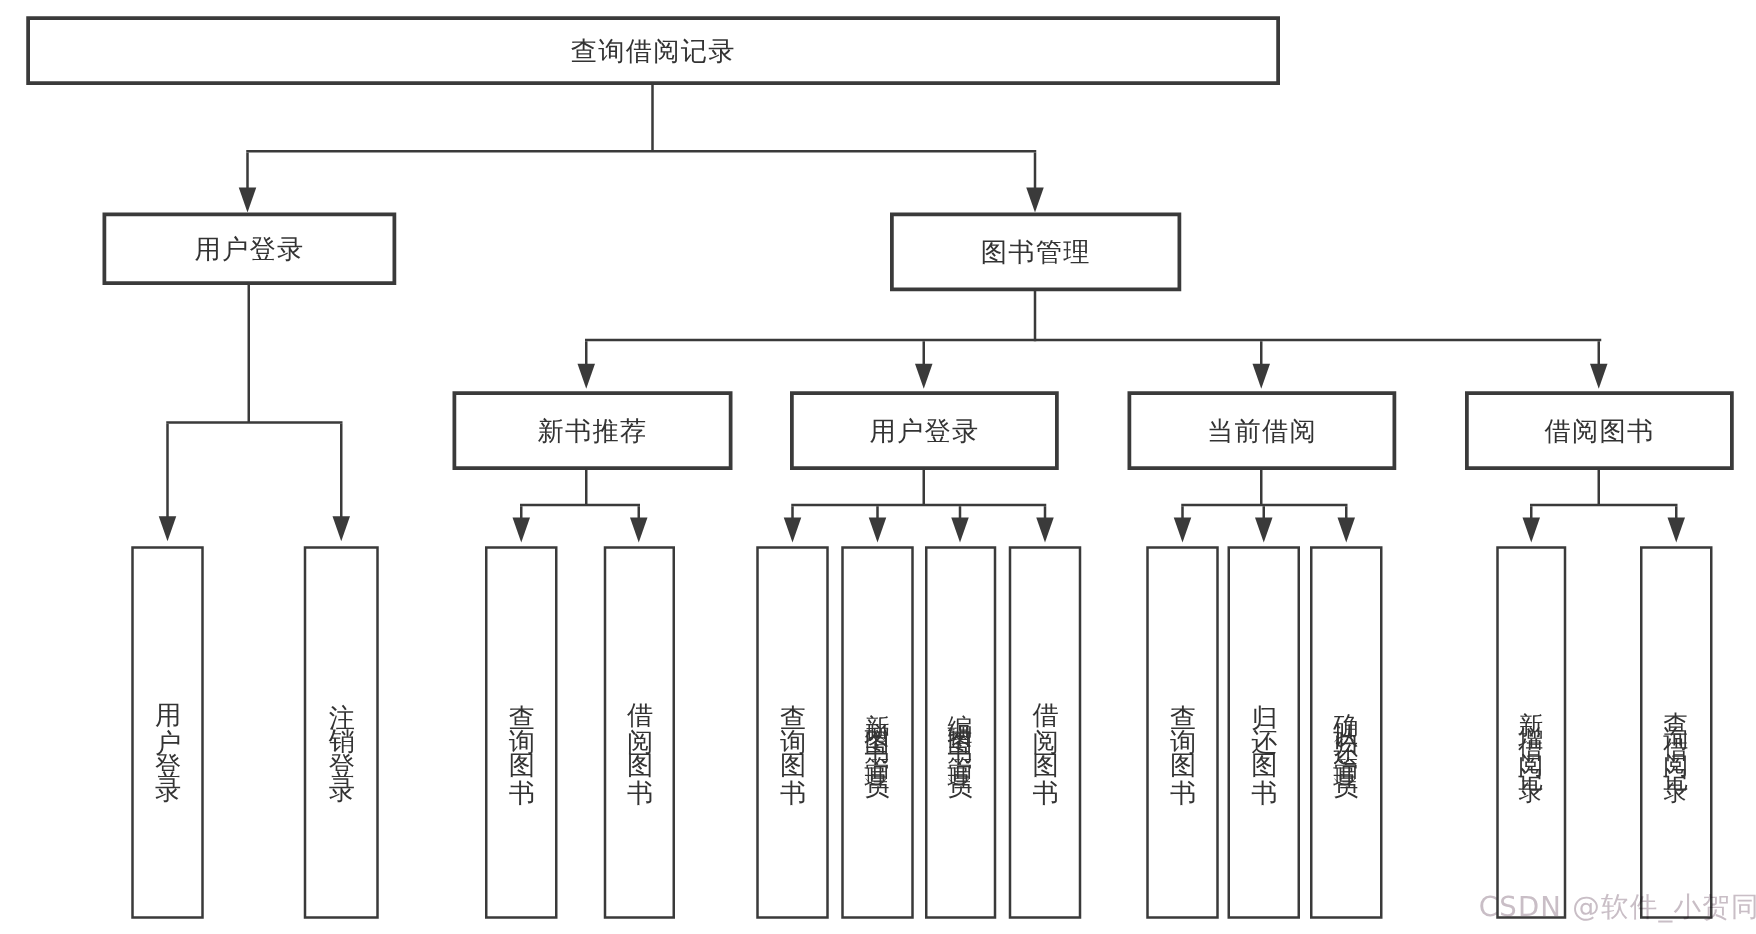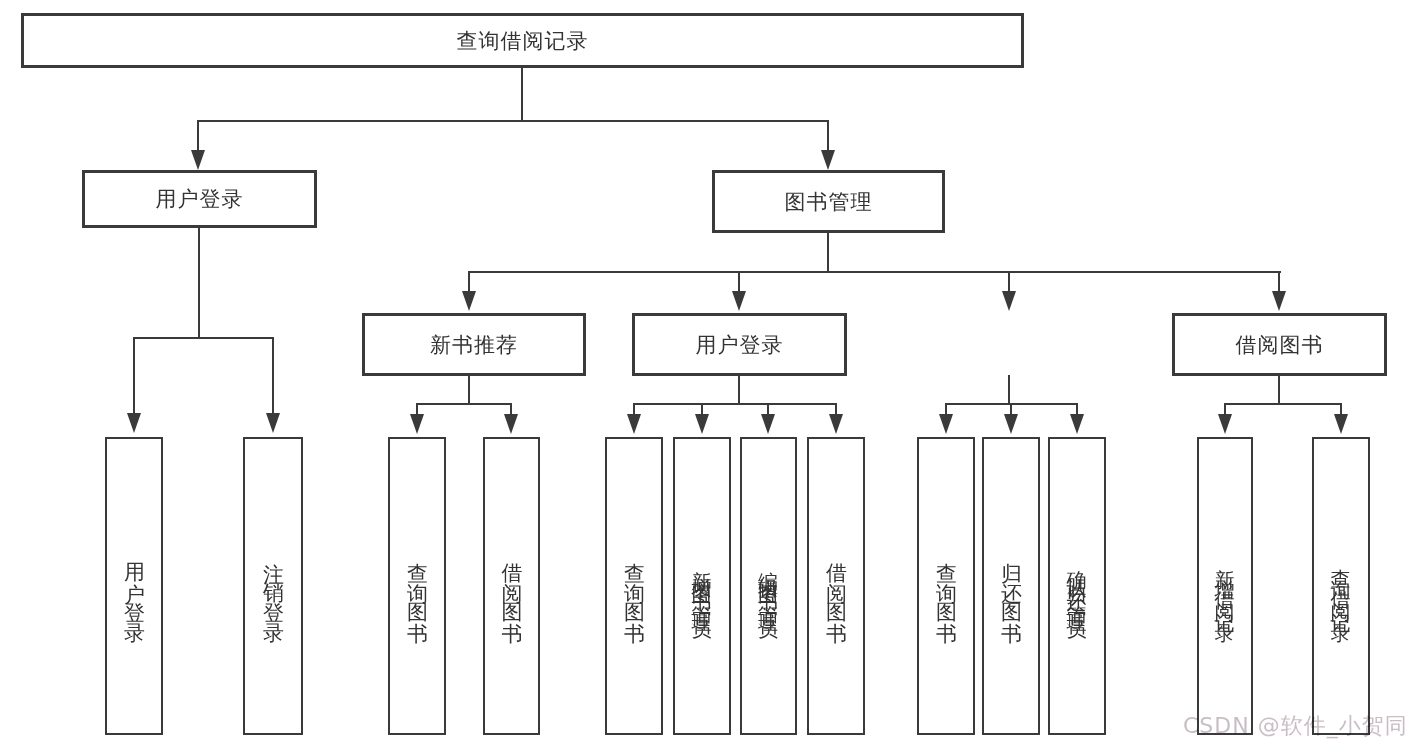--- a/index.html
+++ b/index.html
@@ -73,20 +73,23 @@
   <div class="vline" style="left:1008px;top:273px;height:19px;"></div>
   <div class="arrow" style="left:1002px;top:291px;"></div>
   <div class="vline" style="left:1278px;top:273px;height:19px;"></div>
   <div class="arrow" style="left:1272px;top:291px;"></div>
 
   <div class="box" style="left:362px;top:313px;width:224px;height:63px;">
     <span class="lbl">新书推荐</span>
   </div>
   <div class="box" style="left:632px;top:313px;width:215px;height:63px;">
     <span class="lbl">用户登录</span>
+  </div>
+  <div class="box" style="left:902px;top:313px;width:215px;height:63px;">
+    <span class="lbl">当前借阅</span>
   </div>
   <div class="box" style="left:1172px;top:313px;width:215px;height:63px;">
     <span class="lbl">借阅图书</span>
   </div>
 
   <div class="vline" style="left:468px;top:375px;height:29px;"></div>
   <div class="hline" style="left:416px;top:403px;width:96px;"></div>
   <div class="vline" style="left:416px;top:405px;height:10px;"></div>
   <div class="arrow" style="left:410px;top:414px;"></div>
   <div class="vline" style="left:510px;top:405px;height:10px;"></div>

